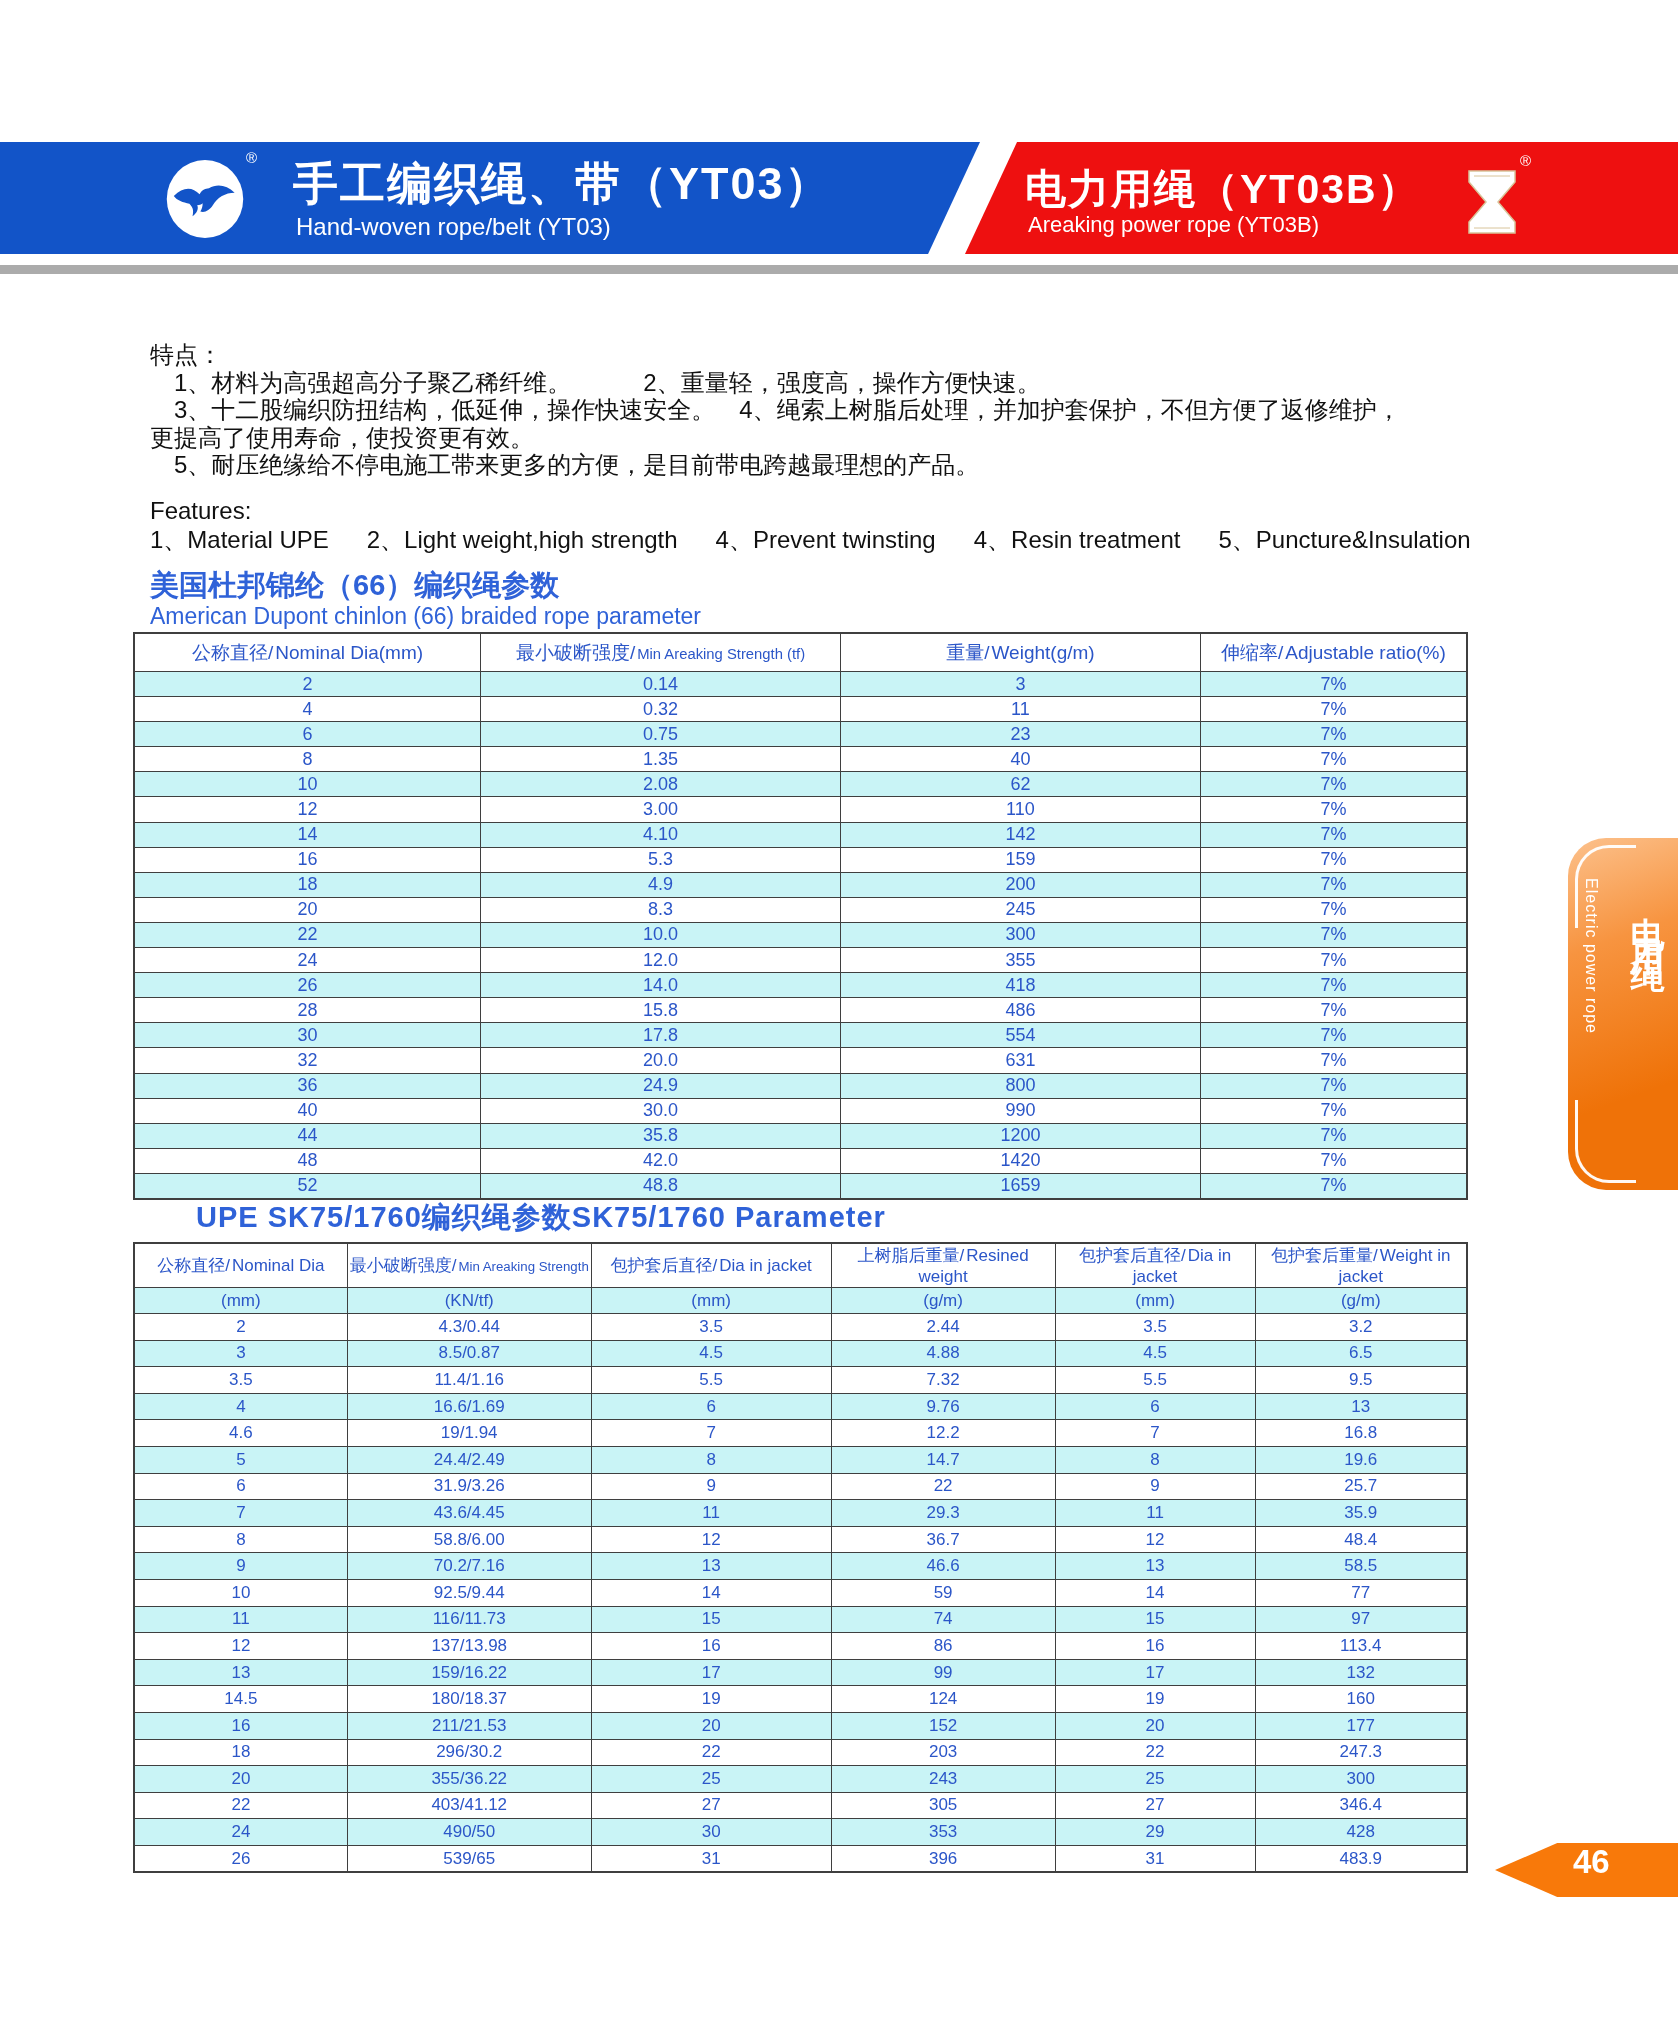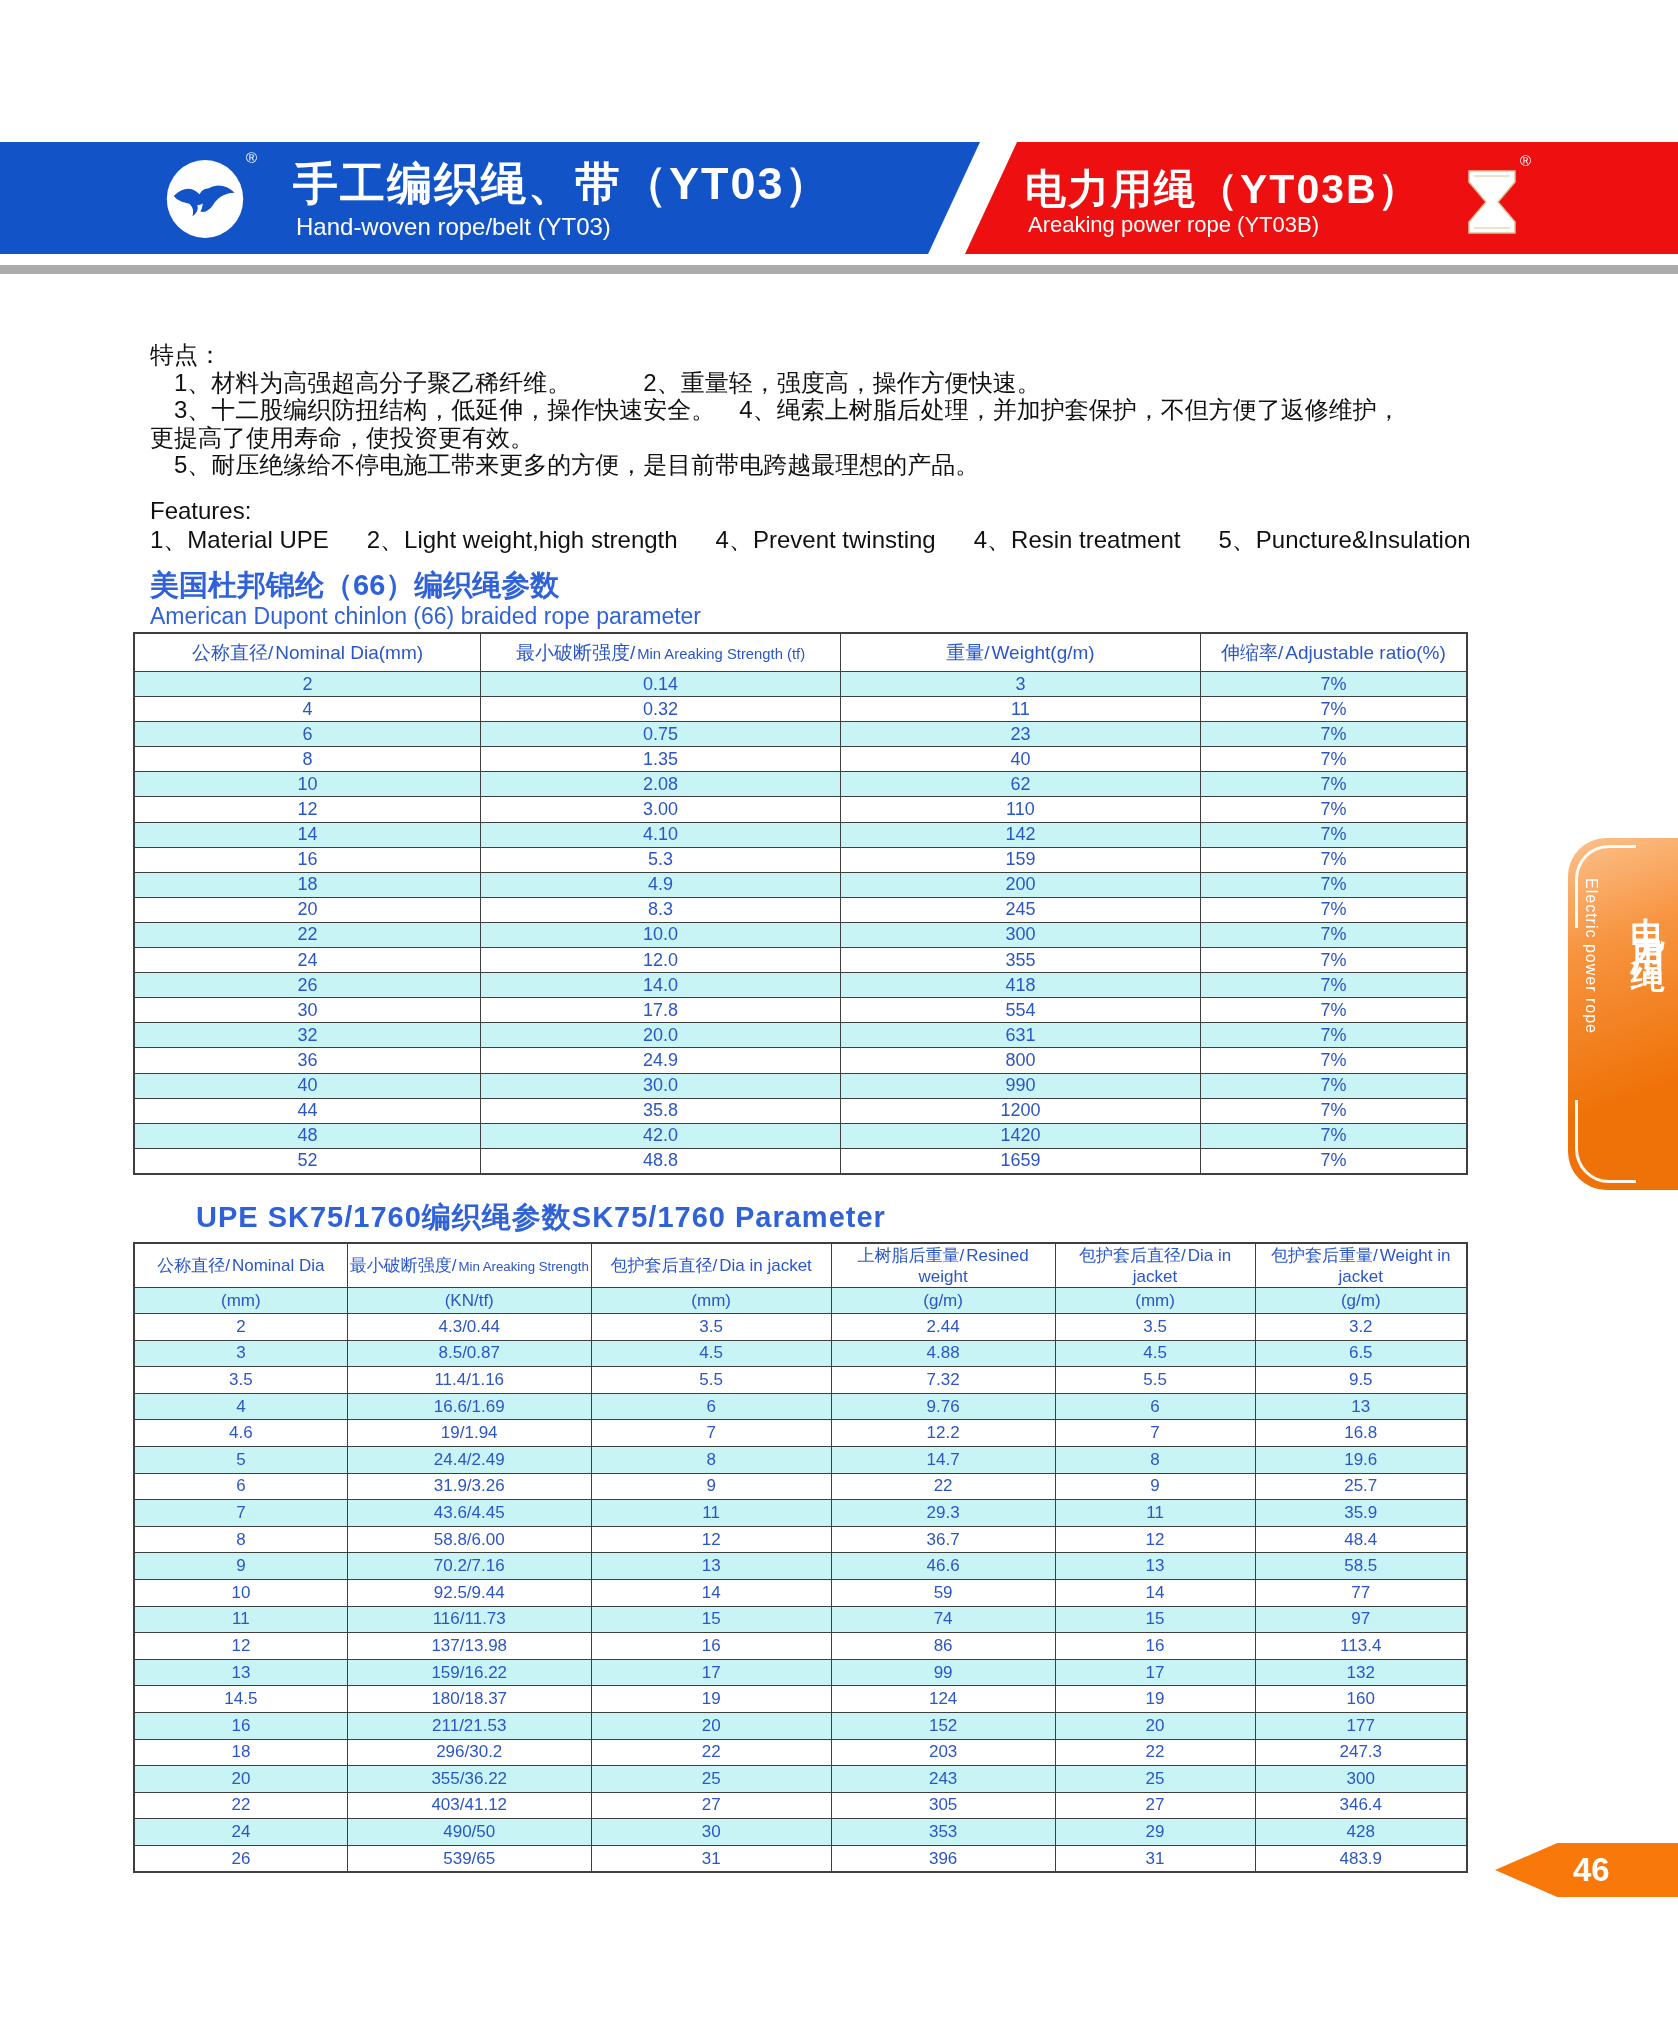--- a/index.html
+++ b/index.html
@@ -62,21 +62,21 @@
     border-bottom:3px solid rgba(255,255,255,.95);border-left:3px solid rgba(255,255,255,.95);
     border-bottom-left-radius:34px;}
   .tab-cn{left:1625px;top:890px;writing-mode:vertical-rl;text-orientation:upright;
     font-size:34px;font-weight:bold;color:#fff;letter-spacing:14px;}
   .tab-en{left:1582px;top:878px;writing-mode:vertical-rl;
     font-size:16px;color:#fff;letter-spacing:1px;}
 
   
   .page-arrow{left:1495px;top:1843px;width:183px;height:54px;background:var(--arrow-orange);
     clip-path:polygon(0 50%,34% 0,100% 0,100% 100%,34% 100%);
-    display:flex;align-items:center;}
+    display:flex;align-items:flex-start;}
   .page-arrow span{margin-left:78px;font-size:33px;font-weight:bold;color:#fff;}
 </style>
 </head>
 <body>
 
 <div class="page" style="--banner-blue: #1254c8; --banner-red: #ee1010; --gray-bar: #ababab; --title-blue: #2f62d8; --table-text: #2b56c8; --row-cyan: #c9f4f6; --tbl-border: #3f3f3f; --tab-orange: #ef7208; --arrow-orange: #f8790a;">
 
   <div class="banner-blue"></div>
   <div class="banner-red"></div>
 
@@ -203,20 +203,26 @@
         <tr>
           <td>24</td>
           <td>12.0</td>
           <td>355</td>
           <td>7%</td>
         </tr>
         <tr>
           <td>26</td>
           <td>14.0</td>
           <td>418</td>
+          <td>7%</td>
+        </tr>
+        <tr>
+          <td>28</td>
+          <td>15.8</td>
+          <td>486</td>
           <td>7%</td>
         </tr>
         <tr>
           <td>30</td>
           <td>17.8</td>
           <td>554</td>
           <td>7%</td>
         </tr>
         <tr>
           <td>32</td>

